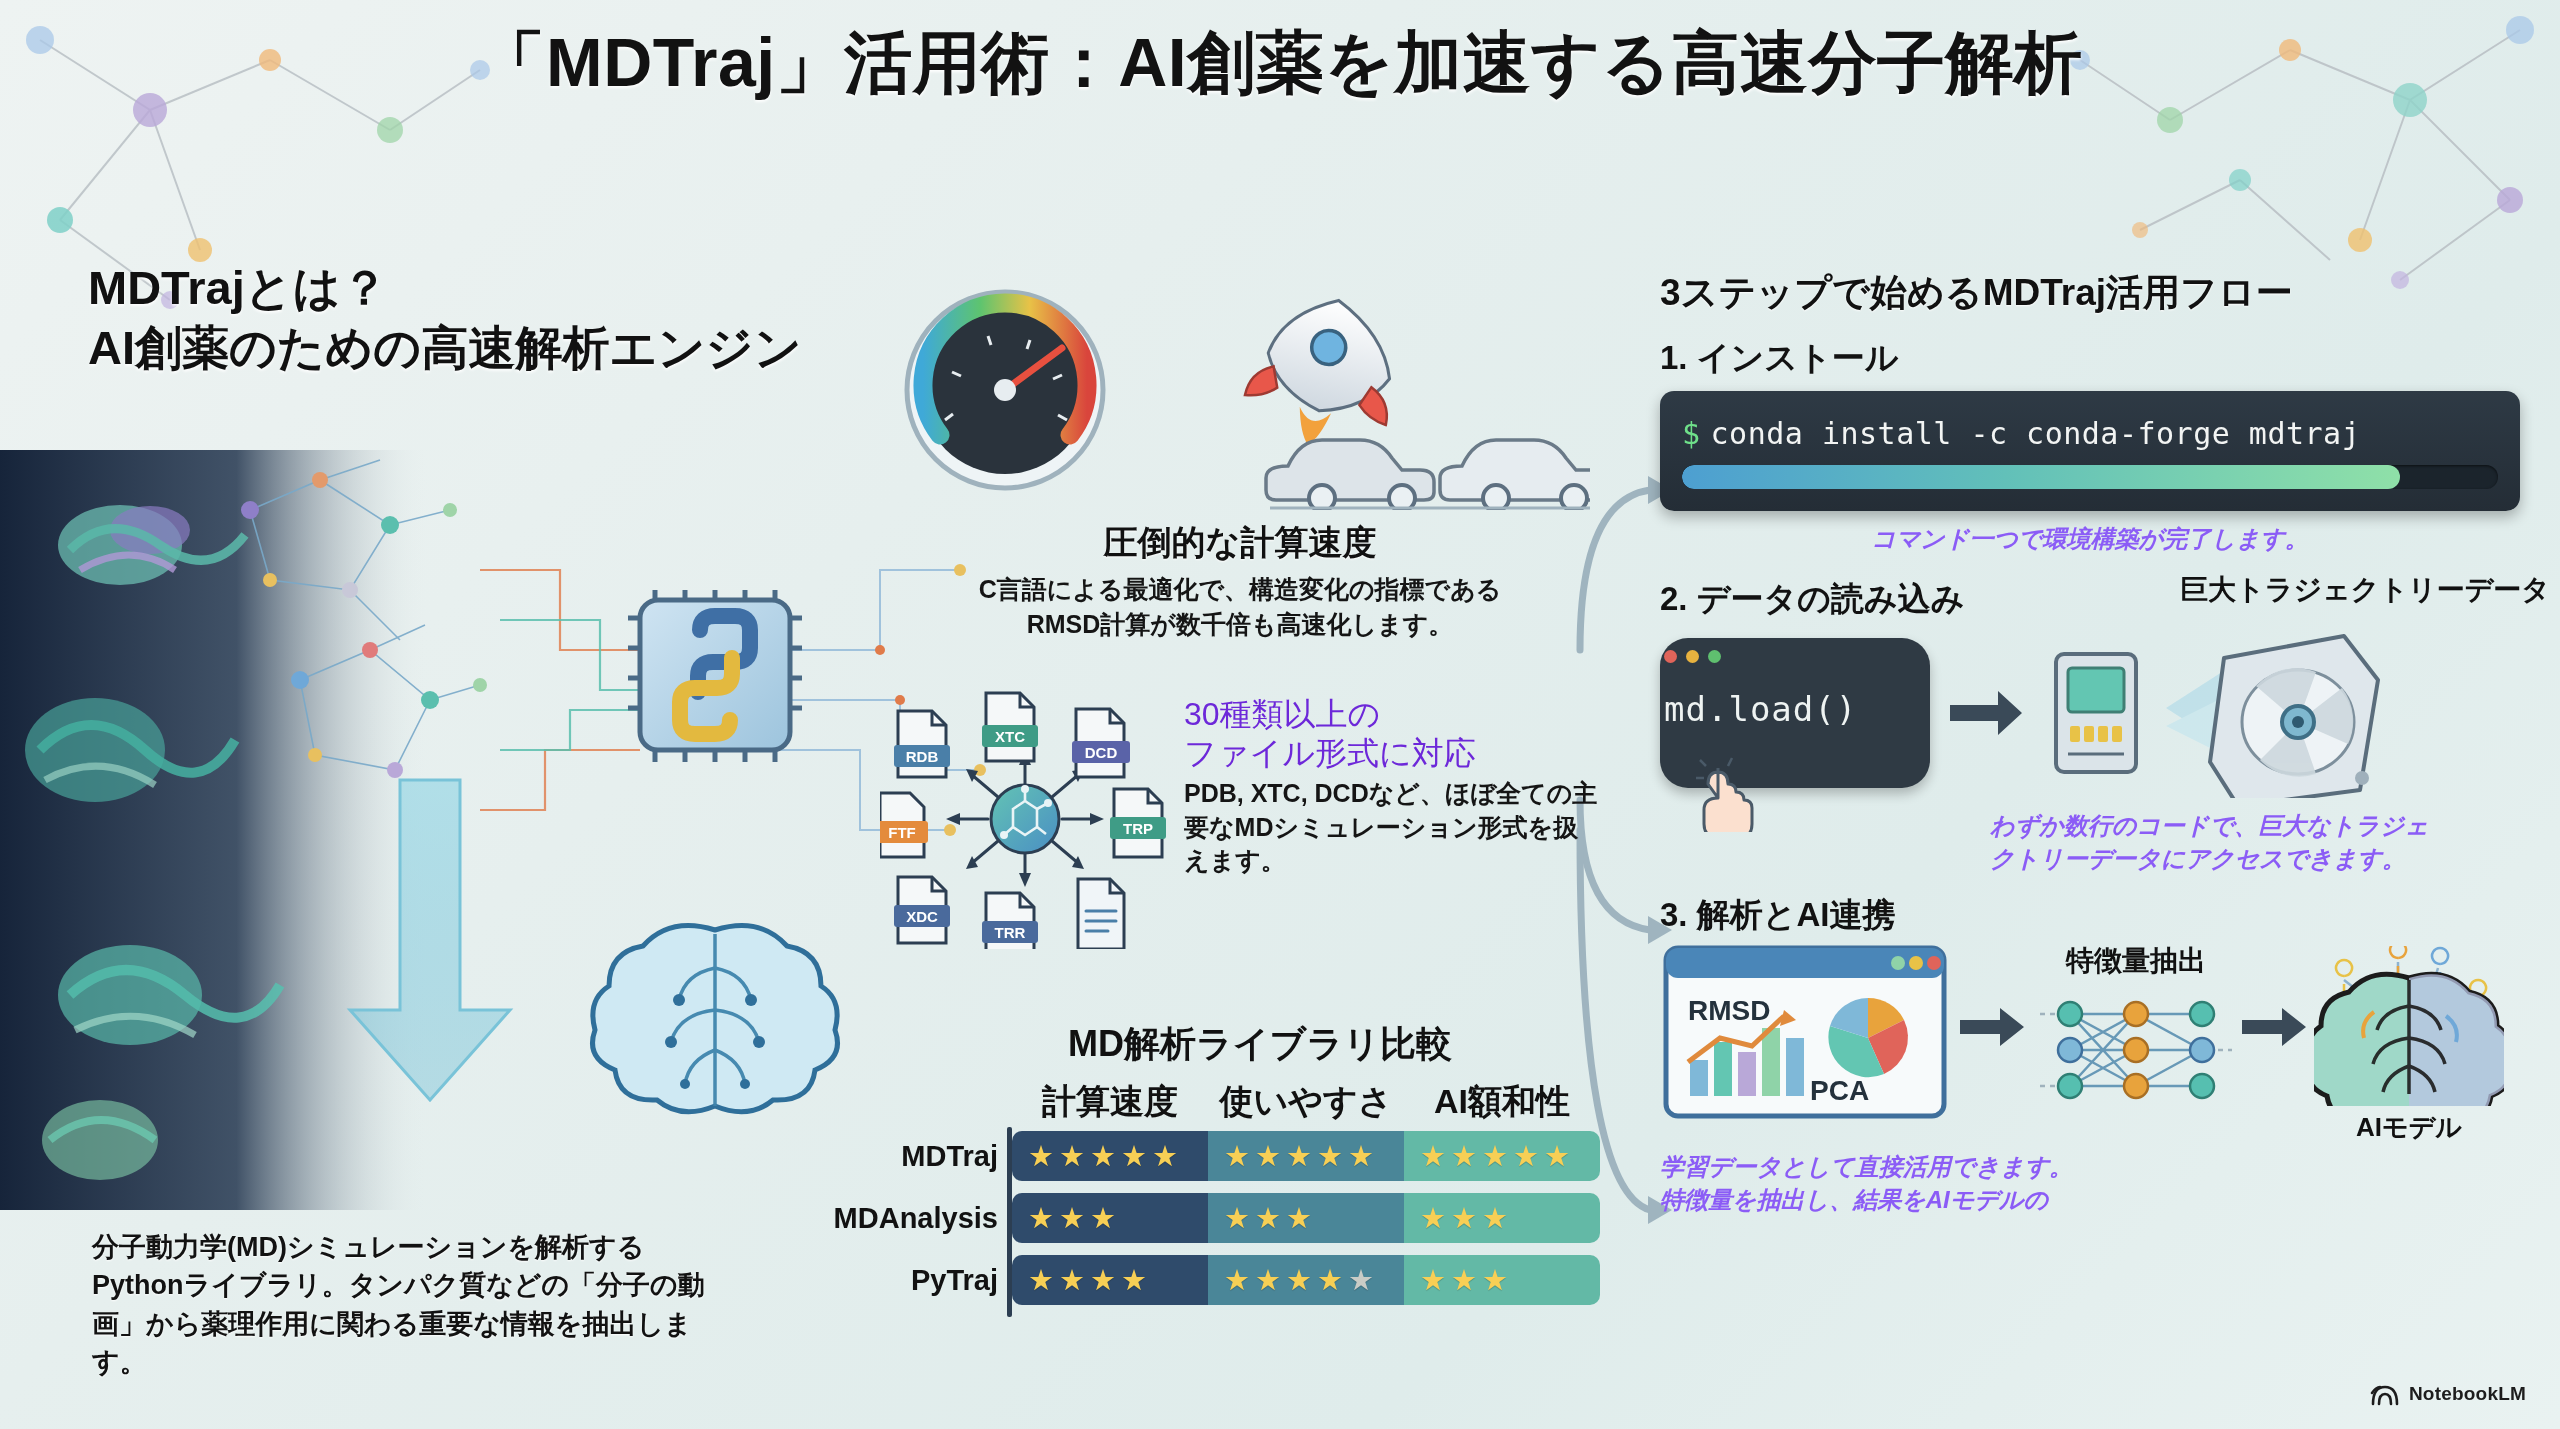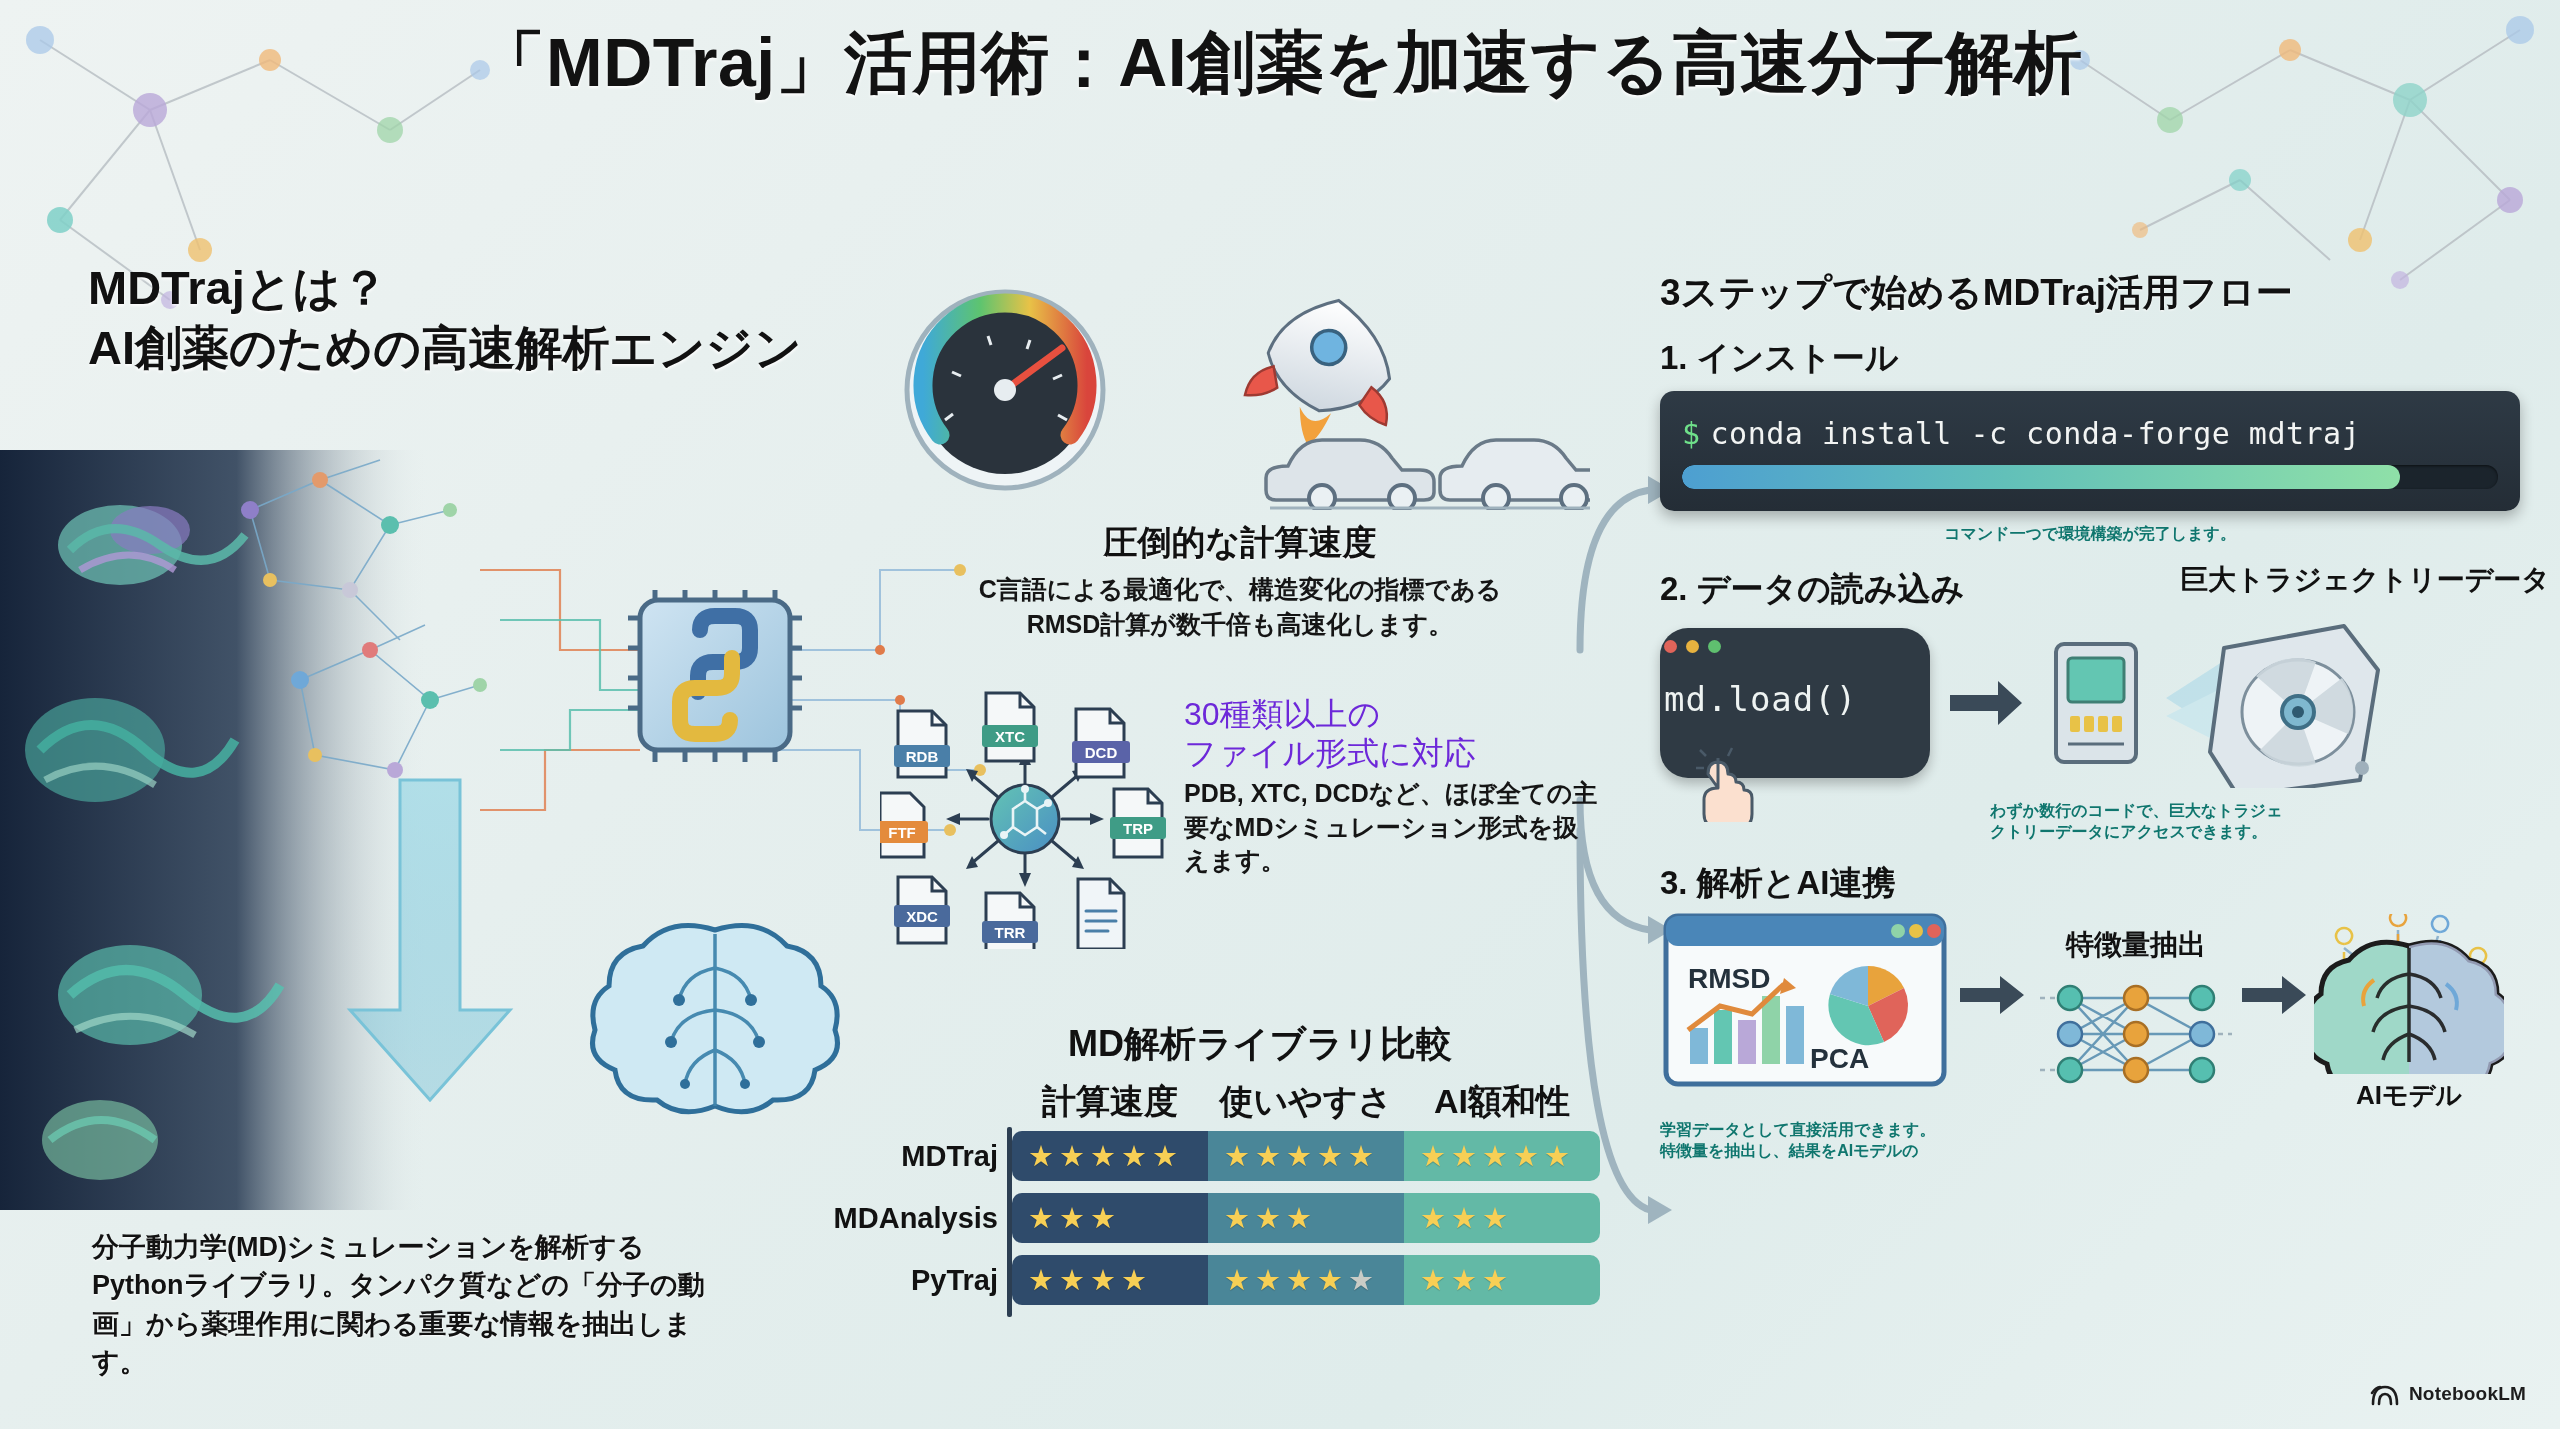--- a/index.html
+++ b/index.html
@@ -120,21 +120,21 @@
   .term-prompt { color: #6fe08a; margin-right: 10px; }
   .term-bar {
     margin-top: 14px; height: 24px; background: #1b242c;
     border-radius: 12px; overflow: hidden; box-shadow: inset 0 1px 3px rgba(0,0,0,0.6);
   }
   .term-bar > i {
     display: block; height: 100%;
     background: linear-gradient(90deg,#4d9fd1 0%, #62c0b9 45%, #8fe0a8 100%);
     border-radius: 12px;
   }
-  .step-caption { font-size: 16px; font-weight: 700; color: #0f766e; line-height: 1.35; margin-top: 12px; }
+  .step-caption { font-size: 24px; font-weight: 700; color: #8b5cf6; line-height: 1.35; margin-top: 12px; font-style: italic; }
   .step1-caption { text-align: center; width: 860px; }
 
   .step2 { margin-top: 22px; position: relative; width: 890px; }
   .step2-row { display: flex; align-items: center; margin-top: 6px; }
   .code-card {
     width: 270px; height: 150px; background: #2f3a44; border-radius: 28px;
     box-shadow: 0 6px 12px rgba(0,0,0,0.24); padding: 12px 4px; position: relative;
   }
   .dots { display: flex; gap: 9px; }
   .dots i { width: 13px; height: 13px; border-radius: 50%; display: block; }
@@ -701,21 +701,21 @@
           <path d="M0 0 L36 -18 A40 40 0 0 1 16 36 Z" fill="#e0645a"></path>
           <path d="M0 0 L16 36 A40 40 0 0 1 -38 -12 Z" fill="#63c6b2"></path>
           <path d="M0 0 L-38 -12 A40 40 0 0 1 0 -40 Z" fill="#7fb8d8"></path>
         </g>
       </svg>
 
       <svg width="70" height="50" viewBox="0 0 70 50" style="margin:60px 8px 0 8px">
         <path d="M2 18 h40 v-12 l24 19 l-24 19 v-12 h-40 Z" fill="#3a4a58"></path>
       </svg>
 
-      <div style="margin-top:16px">
+      <div style="margin-top:0">
         <div class="feat-label">特徴量抽出</div>
         <svg width="200" height="140" viewBox="0 0 200 140">
           <g stroke="#5a8fb0" stroke-width="2.5" fill="none" opacity="0.9">
             <path d="M34 34 L100 34 M34 34 L100 70 M34 34 L100 106
                      M34 70 L100 34 M34 70 L100 70 M34 70 L100 106
                      M34 106 L100 34 M34 106 L100 70 M34 106 L100 106
                      M100 34 L166 70 M100 70 L166 70 M100 106 L166 70
                      M100 34 L166 34 M100 106 L166 106"></path>
           </g>
           <g stroke="#9fb2bd" stroke-width="2.5" stroke-dasharray="5 5" fill="none">

